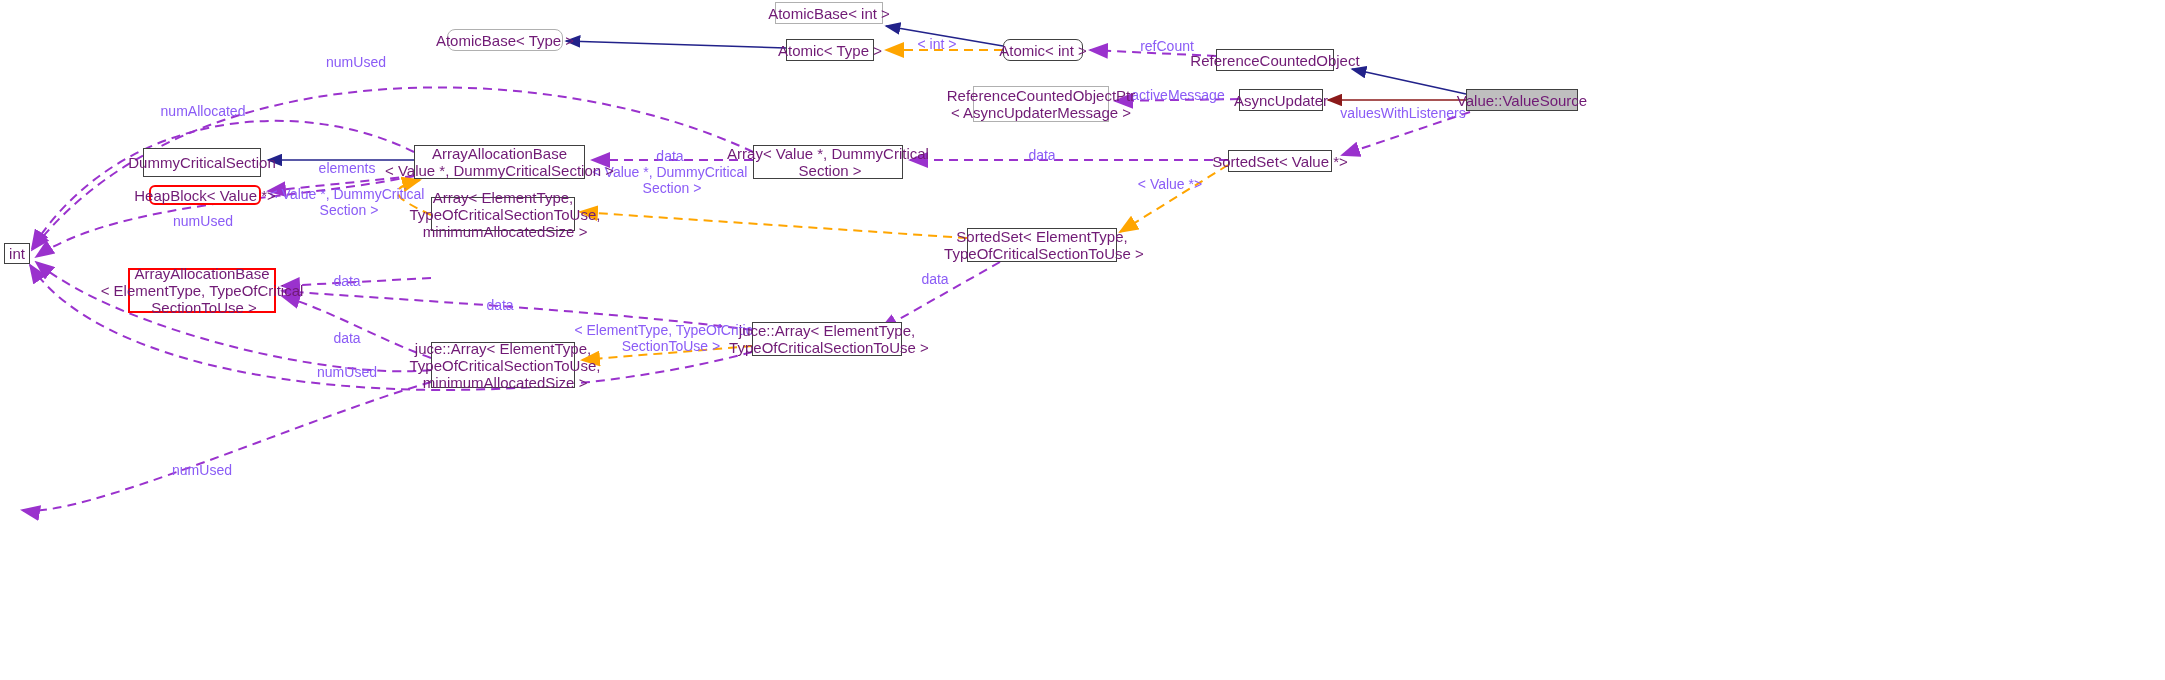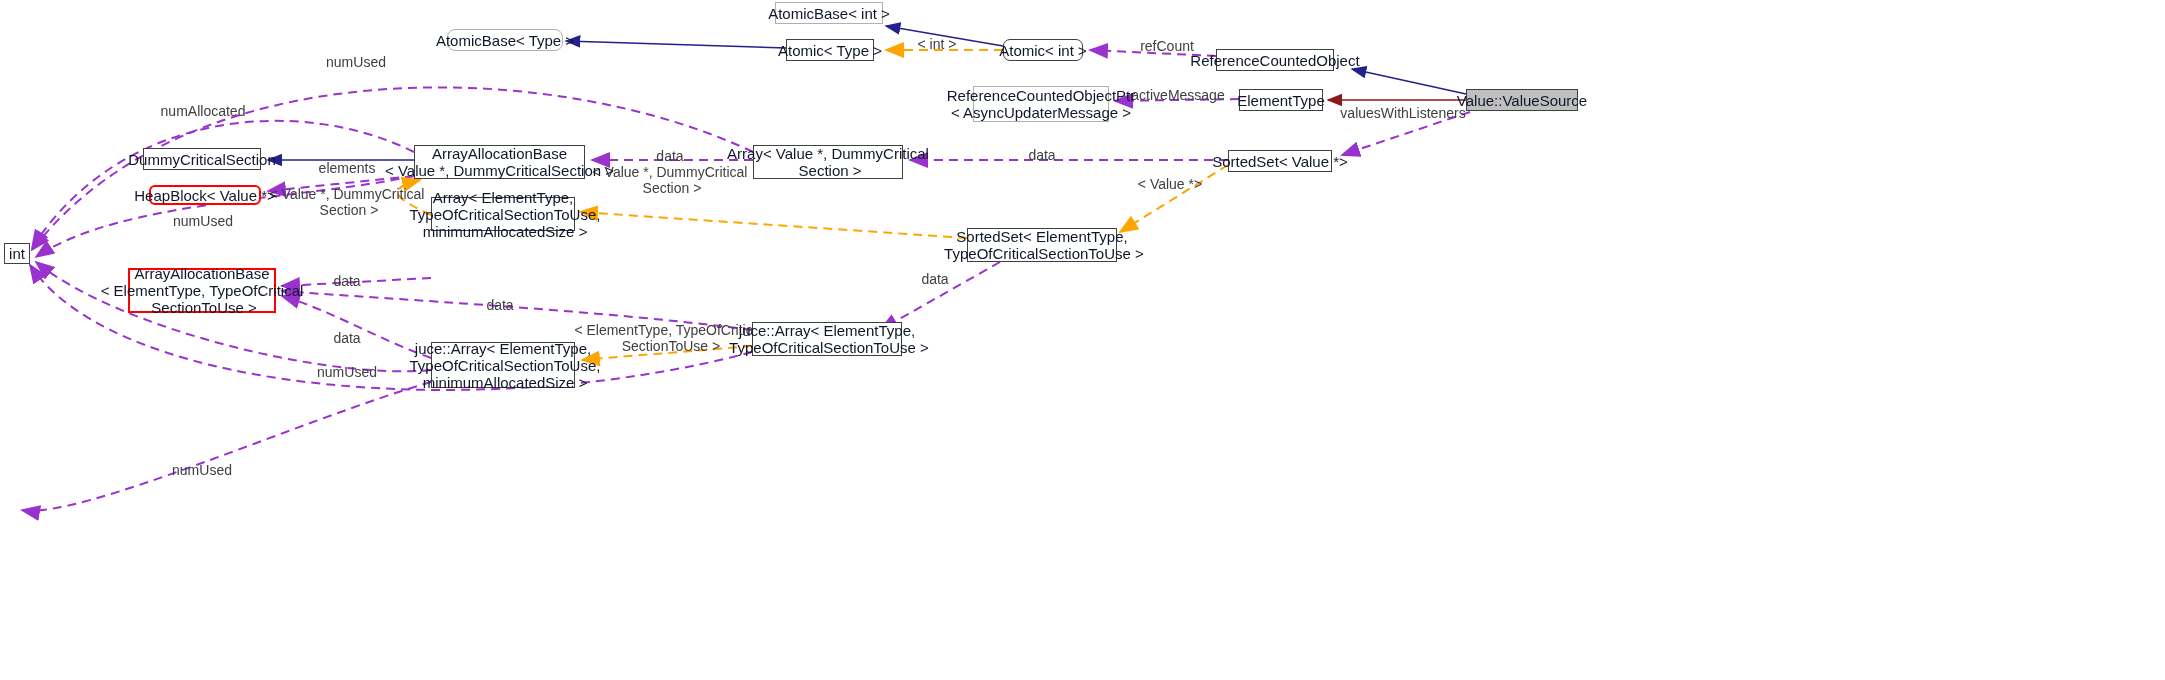--- a/index.html
+++ b/index.html
@@ -22,21 +22,21 @@
     left: 0;
     top: 0;
     width: 2165px;
     height: 680px;
   }
   .node {
     position: absolute;
     box-sizing: border-box;
     background: #ffffff;
     border: 1px solid #404040;
-    color: #0f172a;
+    color: #701a75;
     font-size: 15px;
     line-height: 17px;
     text-align: center;
     display: flex;
     align-items: center;
     justify-content: center;
     padding: 2px 5px;
     white-space: pre;
     z-index: 5;
   }
@@ -47,21 +47,21 @@
     border: 2px solid #ff0000;
   }
   .node.current {
     background: #bfbfbf;
     border: 1px solid #404040;
   }
   .edge-label {
     position: absolute;
     font-size: 14px;
     line-height: 16px;
-    color: #404040;
+    color: #8b5cf6;
     text-align: center;
     white-space: pre;
     z-index: 4;
     transform: translateX(-50%);
   }
 </style>
 </head>
 <body>
 
 <div id="diagram">
@@ -112,23 +112,23 @@
   </svg>
 
   <div id="node-layer">
       <div class="node thin" style="left: 775px; top: 2px; width: 108px; height: 22px;">AtomicBase&lt; int &gt;</div>
       <div class="node thin" style="left: 447px; top: 29px; width: 116px; height: 22px; border-radius: 8px;">AtomicBase&lt; Type &gt;</div>
       <div class="node" style="left: 786px; top: 39px; width: 88px; height: 22px;">Atomic&lt; Type &gt;</div>
       <div class="node" style="left: 1003px; top: 39px; width: 80px; height: 22px; border-radius: 7px;">Atomic&lt; int &gt;</div>
       <div class="node" style="left: 1216px; top: 49px; width: 118px; height: 22px;">ReferenceCountedObject</div>
       <div class="node thin" style="left: 973px; top: 86px; width: 136px; height: 36px;">ReferenceCountedObjectPtr
 &lt; AsyncUpdaterMessage &gt;</div>
-      <div class="node" style="left: 1239px; top: 89px; width: 84px; height: 22px;">ElementType</div>
+      <div class="node" style="left: 1239px; top: 89px; width: 84px; height: 22px;">AsyncUpdater</div>
       <div class="node current" style="left: 1466px; top: 89px; width: 112px; height: 22px;">Value::ValueSource</div>
-      <div class="node" style="left: 143px; top: 148px; width: 118px; height: 22px;">DummyCriticalSection</div>
+      <div class="node" style="left: 143px; top: 148px; width: 118px; height: 29px;">DummyCriticalSection</div>
       <div class="node" style="left: 414px; top: 145px; width: 171px; height: 34px;">ArrayAllocationBase
 &lt; Value *, DummyCriticalSection &gt;</div>
       <div class="node" style="left: 753px; top: 145px; width: 150px; height: 34px;">Array&lt; Value *, DummyCritical
  Section &gt;</div>
       <div class="node" style="left: 1228px; top: 150px; width: 104px; height: 22px;">SortedSet&lt; Value *&gt;</div>
       <div class="node red" style="left: 149px; top: 185px; width: 112px; height: 20px; border-radius: 6px;">HeapBlock&lt; Value *&gt;</div>
       <div class="node" style="left: 431px; top: 197px; width: 144px; height: 34px;">Array&lt; ElementType,
  TypeOfCriticalSectionToUse,
  minimumAllocatedSize &gt;</div>
       <div class="node" style="left: 967px; top: 228px; width: 150px; height: 34px;">SortedSet&lt; ElementType,

